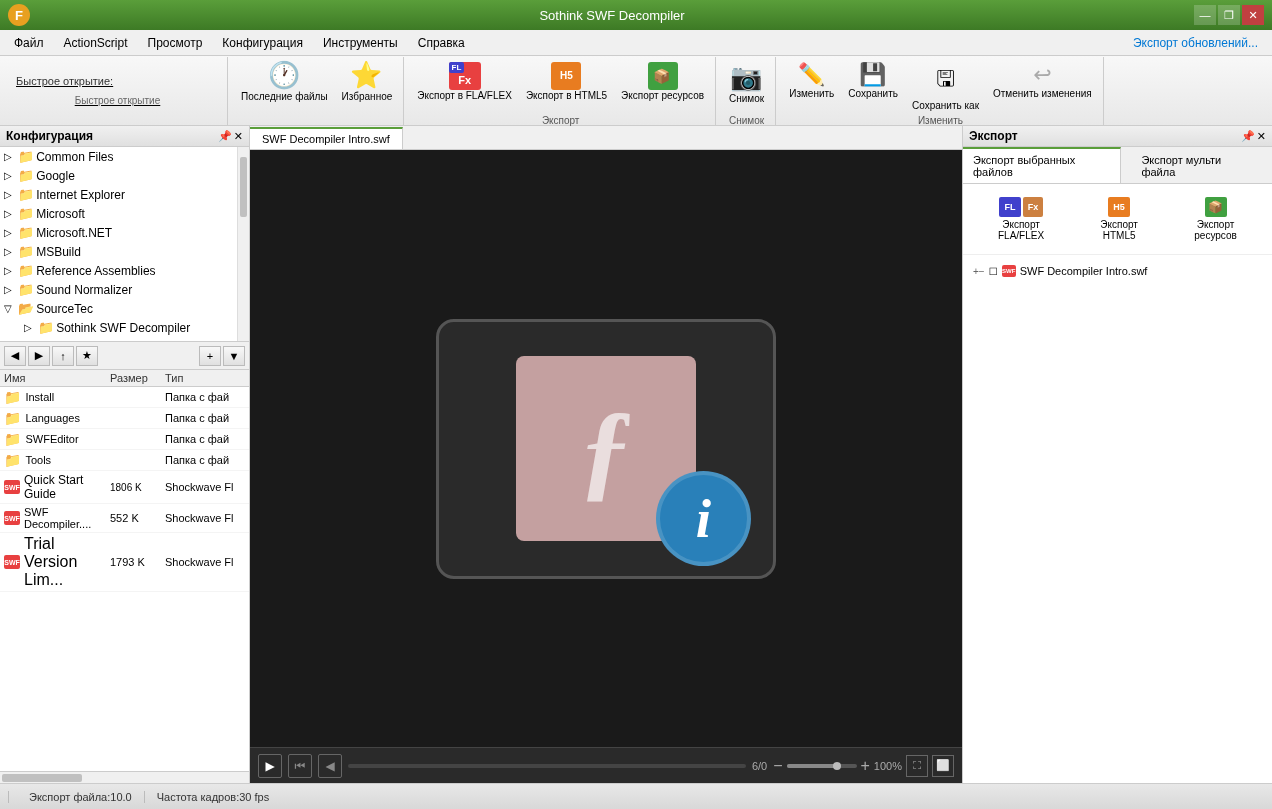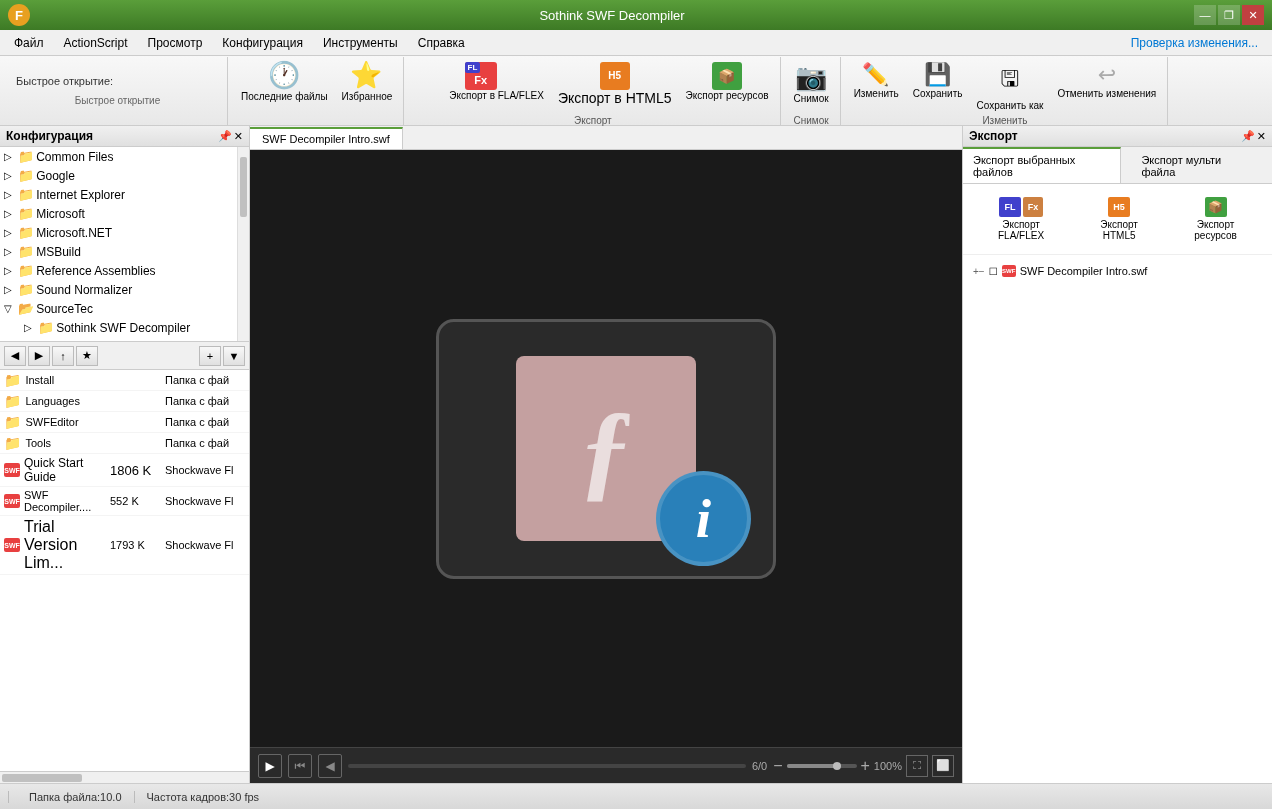--- a/index.html
+++ b/index.html
@@ -121,26 +121,26 @@
   </div>
 </div>
 
 <div id="menubar">
   <div class="menu-item">Файл</div>
   <div class="menu-item">ActionScript</div>
   <div class="menu-item">Просмотр</div>
   <div class="menu-item">Конфигурация</div>
   <div class="menu-item">Инструменты</div>
   <div class="menu-item">Справка</div>
-  <div class="check-updates">Проверка изменения...</div>
+  <div class="check-updates">Экспорт обновлений...</div>
 </div>
 
 <div id="toolbar">
 
-  <div style="display:flex;flex-direction:column;padding:4px 8px;border-right:1px solid #ccc;height:68px;justify-content:center;min-width:220px;">
+  <div style="display:flex;flex-direction:column;padding:4px 8px;border-right:1px solid #ccc;height:68px;justify-content:center;min-width:220px;text-decoration:underline;">
     <div style="font-size:11px;color:#333;margin-bottom:4px;">Быстрое открытие:</div>
     <div style="font-size:10px;color:#666;margin-top:4px;text-align:center;">Быстрое открытие</div>
   </div>
 
   <div style="display:flex;align-items:center;border-right:1px solid #ccc;padding:0 4px;height:68px;position:relative;padding-bottom:14px;">
     <div class="toolbar-btn" style="min-width:48px;">
       <div style="font-size:26px;">🕐</div>
       <div style="font-size:10px;text-align:center;">Последние
 файлы</div>
     </div>
@@ -150,26 +150,26 @@
     </div>
   </div>
 
   <div style="display:flex;flex-direction:column;border-right:1px solid #ccc;padding:0 4px;height:68px;position:relative;">
     <div style="display:flex;align-items:flex-start;flex:1;">
       <div class="toolbar-btn" style="min-width:50px;">
         <div style="width:32px;height:28px;background:#e84040;border-radius:3px;display:flex;align-items:center;justify-content:center;color:white;font-size:9px;font-weight:bold;position:relative;">
           <span style="background:#4040cc;color:white;padding:1px 3px;font-size:8px;position:absolute;top:0;left:0;border-radius:2px;">FL</span>
           <span style="font-size:11px;margin-top:8px;">Fx</span>
         </div>
-        <div style="font-size:10px;text-align:center;line-height:1.2;margin-left:32px;">Экспорт в
+        <div style="font-size:10px;text-align:center;line-height:1.2;">Экспорт в
 FLA/FLEX</div>
       </div>
       <div class="toolbar-btn" style="min-width:44px;">
         <div style="width:30px;height:28px;background:#e87c20;border-radius:3px;display:flex;align-items:center;justify-content:center;color:white;font-size:10px;font-weight:bold;">H5</div>
-        <div style="font-size:14px;text-align:left;line-height:1.2;">Экспорт
+        <div style="font-size:10px;text-align:left;line-height:1.2;">Экспорт
 в HTML5</div>
       </div>
       <div class="toolbar-btn" style="min-width:44px;">
         <div style="width:30px;height:28px;background:#40a040;border-radius:3px;display:flex;align-items:center;justify-content:center;color:white;font-size:14px;">📦</div>
         <div style="font-size:10px;text-align:center;line-height:1.2;">Экспорт
 ресурсов</div>
       </div>
     </div>
     <div style="font-size:10px;color:#555;text-align:center;">Экспорт</div>
   </div>
@@ -303,20 +303,25 @@
       <button style="width:22px;height:20px;background:linear-gradient(to bottom,#f8f8f8,#e0e0e0);border:1px solid #bbb;cursor:pointer;font-size:11px;">◀</button>
       <button style="width:22px;height:20px;background:linear-gradient(to bottom,#f8f8f8,#e0e0e0);border:1px solid #bbb;cursor:pointer;font-size:11px;">▶</button>
       <button style="width:22px;height:20px;background:linear-gradient(to bottom,#f8f8f8,#e0e0e0);border:1px solid #bbb;cursor:pointer;font-size:11px;">↑</button>
       <button style="width:22px;height:20px;background:linear-gradient(to bottom,#f8f8f8,#e0e0e0);border:1px solid #bbb;cursor:pointer;font-size:11px;">★</button>
       <div style="flex:1;"></div>
       <button style="width:22px;height:20px;background:linear-gradient(to bottom,#f8f8f8,#e0e0e0);border:1px solid #bbb;cursor:pointer;font-size:11px;">+</button>
       <button style="width:22px;height:20px;background:linear-gradient(to bottom,#f8f8f8,#e0e0e0);border:1px solid #bbb;cursor:pointer;font-size:11px;">▼</button>
     </div>
 
     <div style="flex:1;overflow-y:auto;">
+      <div style="display:flex;background:#f0f0f0;border-bottom:1px solid #ccc;padding:2px 4px;">
+        <div style="flex:1;font-size:11px;color:#333;">Имя</div>
+        <div style="width:55px;font-size:11px;color:#333;">Размер</div>
+        <div style="width:80px;font-size:11px;color:#333;">Тип</div>
+      </div>
 
       <div style="display:flex;align-items:center;padding:2px 4px;cursor:pointer;border-bottom:1px solid #f4f4f4;">
         <span style="color:#f0b840;font-size:14px;margin-right:4px;">📁</span>
         <span style="flex:1;font-size:11px;">Install</span>
         <span style="width:55px;font-size:11px;"></span>
         <span style="width:80px;font-size:11px;overflow:hidden;">Папка с фай</span>
       </div>
       <div style="display:flex;align-items:center;padding:2px 4px;cursor:pointer;border-bottom:1px solid #f4f4f4;">
         <span style="color:#f0b840;font-size:14px;margin-right:4px;">📁</span>
         <span style="flex:1;font-size:11px;">Languages</span>
@@ -331,21 +336,21 @@
       </div>
       <div style="display:flex;align-items:center;padding:2px 4px;cursor:pointer;border-bottom:1px solid #f4f4f4;">
         <span style="color:#f0b840;font-size:14px;margin-right:4px;">📁</span>
         <span style="flex:1;font-size:11px;">Tools</span>
         <span style="width:55px;font-size:11px;"></span>
         <span style="width:80px;font-size:11px;overflow:hidden;">Папка с фай</span>
       </div>
       <div style="display:flex;align-items:center;padding:2px 4px;cursor:pointer;border-bottom:1px solid #f4f4f4;">
         <div style="width:16px;height:14px;background:#e84040;border-radius:2px;display:flex;align-items:center;justify-content:center;color:white;font-size:7px;font-weight:bold;margin-right:4px;flex-shrink:0;">SWF</div>
         <span style="flex:1;font-size:12px;">Quick Start Guide</span>
-        <span style="width:55px;font-size:13px;">1806 K</span>
+        <span style="width:55px;font-size:10px;">1806 K</span>
         <span style="width:80px;font-size:11px;overflow:hidden;">Shockwave Fl</span>
       </div>
       <div style="display:flex;align-items:center;padding:2px 4px;cursor:pointer;border-bottom:1px solid #f4f4f4;">
         <div style="width:16px;height:14px;background:#e84040;border-radius:2px;display:flex;align-items:center;justify-content:center;color:white;font-size:7px;font-weight:bold;margin-right:4px;flex-shrink:0;">SWF</div>
         <span style="flex:1;font-size:11px;">SWF Decompiler....</span>
         <span style="width:55px;font-size:11px;">552 K</span>
         <span style="width:80px;font-size:11px;overflow:hidden;">Shockwave Fl</span>
       </div>
       <div style="display:flex;align-items:center;padding:2px 4px;cursor:pointer;border-bottom:1px solid #f4f4f4;">
         <div style="width:16px;height:14px;background:#e84040;border-radius:2px;display:flex;align-items:center;justify-content:center;color:white;font-size:7px;font-weight:bold;margin-right:4px;flex-shrink:0;">SWF</div>
@@ -437,16 +442,16 @@
         <span style="font-size:10px;">☐</span>
         <div style="width:14px;height:12px;background:#e84040;border-radius:2px;display:flex;align-items:center;justify-content:center;color:white;font-size:6px;font-weight:bold;">SWF</div>
         <span style="font-size:11px;">SWF Decompiler Intro.swf</span>
       </div>
     </div>
   </div>
 </div>
 
 <div id="statusbar" style="height:26px;background:linear-gradient(to bottom,#e8e8e8,#d8d8d8);border-top:1px solid #ccc;display:flex;align-items:center;padding:0 8px;">
   <div style="display:flex;gap:0;border-left:1px solid #bbb;padding-left:8px;">
-    <span style="font-size:11px;color:#333;padding:0 12px;border-right:1px solid #bbb;">Папка файла:10.0</span>
+    <span style="font-size:11px;color:#333;padding:0 12px;border-right:1px solid #bbb;">Экспорт файла:10.0</span>
     <span style="font-size:11px;color:#333;padding-left:12px;">Частота кадров:30 fps</span>
   </div>
 </div>
 
 </body></html>

